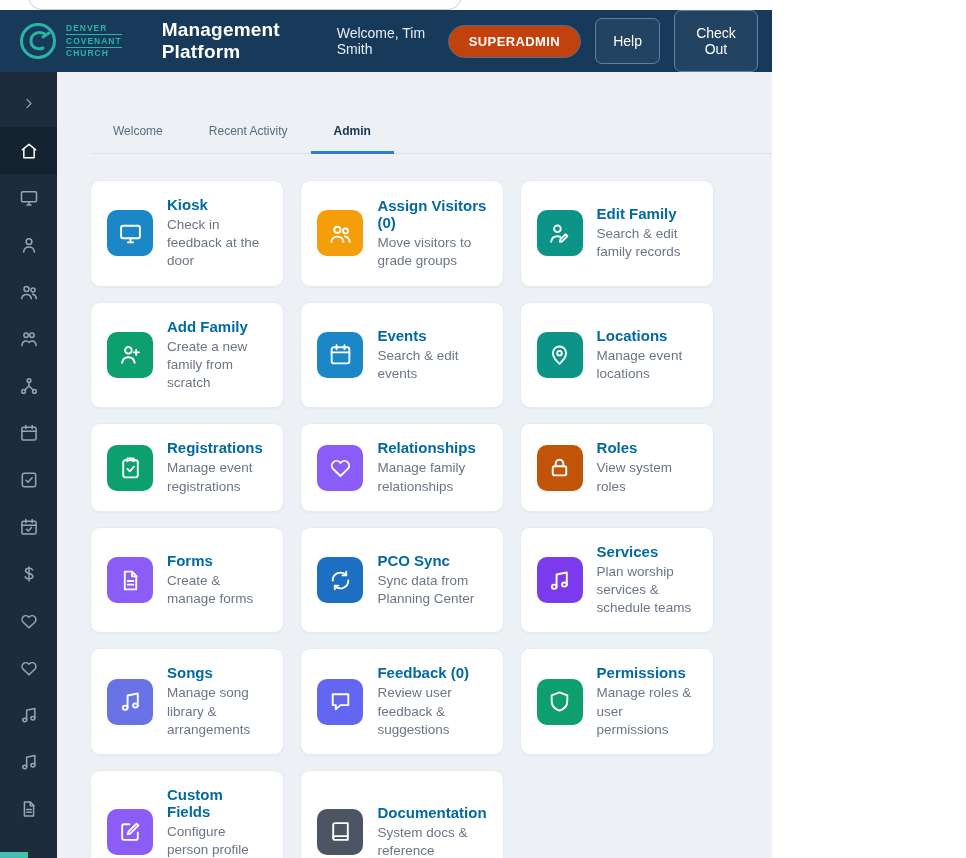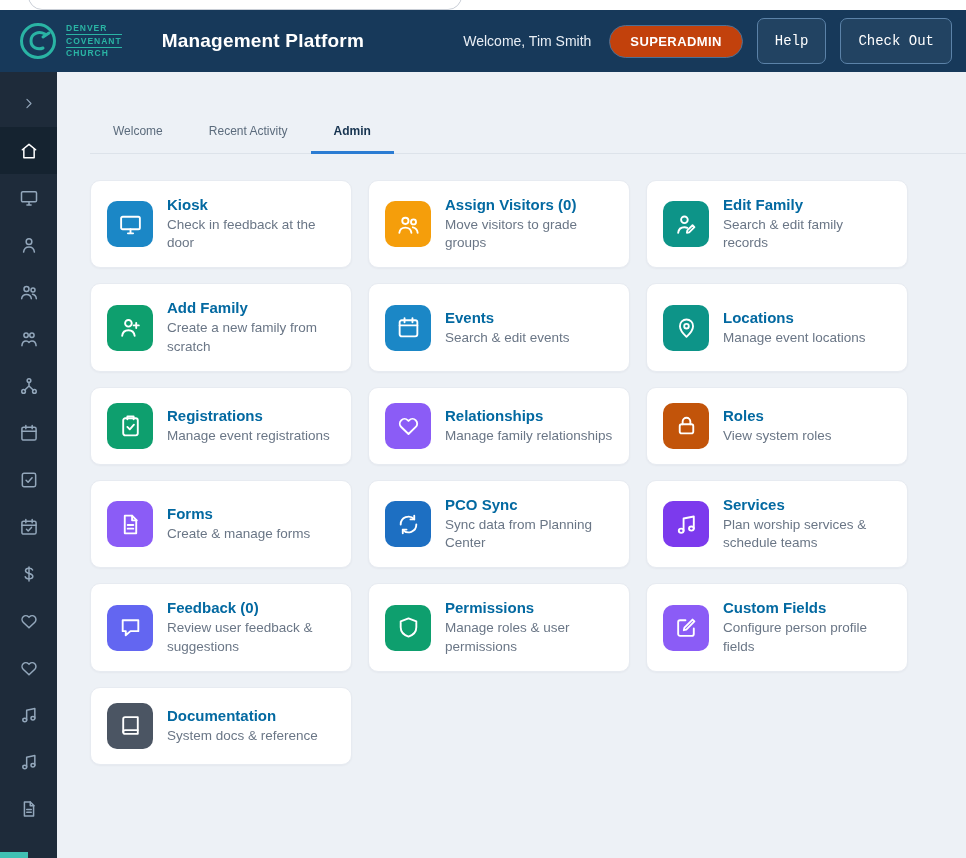--- a/index.html
+++ b/index.html
@@ -1,16 +1,16 @@
 <!DOCTYPE html>
 <html><head>
 <meta charset="utf-8">
 <style>
   html,body{margin:0;padding:0;background:#fff;}
-  .page{position:relative;width:966px;height:858px;overflow:hidden;
+  .page{position:relative;width:772px;height:858px;overflow:hidden;
         font-family:"Liberation Sans", sans-serif;background:#edf1f6;}
 
   
   .browser-strip{position:relative;height:10px;background:#ffffff;overflow:hidden;}
   .addressbar-fragment{position:absolute;left:28px;top:-20px;width:432px;height:28px;
         border:1.5px solid #c9ced6;border-radius:14px;background:#fff;}
 
   
   .topbar{height:62px;background:#17395a;display:flex;align-items:center;
         padding:0 14px 0 18px;gap:14px;color:#fff;}
@@ -19,21 +19,21 @@
   .logo-text{display:flex;flex-direction:column;color:#2ab4a4;font-size:8.5px;
         font-weight:bold;letter-spacing:1px;line-height:1.25;}
   .logo-text .mid{border-top:1px solid #2ab4a4;border-bottom:1px solid #2ab4a4;padding:1px 0;text-align:right;}
   .app-title{font-size:19px;font-weight:bold;margin:0 0 0 26px;letter-spacing:.2px;}
   .spacer{flex:1;}
   .welcome{font-size:14px;color:#e8eef5;margin-right:4px;}
   .role-badge{background:#c2410c;border:1px solid #4b7095;color:#fff;font-size:13px;
         font-weight:bold;letter-spacing:.4px;padding:8px 20px;border-radius:20px;}
   .hbtn{background:rgba(255,255,255,0.05);border:1px solid #5b82a8;color:#fff;
         font-size:14px;padding:14px 17px;border-radius:7px;cursor:pointer;
-        font-family:Liberation Mono, monospace;}
+        font-family:Liberation Sans, sans-serif;}
 
   
   .body{display:flex;height:786px;}
   .sidebar{width:57px;flex:0 0 auto;background:#1e2b3a;display:flex;flex-direction:column;
         align-items:stretch;padding-top:8px;}
   .side-item{height:47px;display:flex;align-items:center;justify-content:center;
         color:#93a7bb;cursor:pointer;}
   .side-item.active{background:#152330;color:#ffffff;}
   .side-item .sicon{width:20px;height:20px;display:block;}
   .side-item.small .sicon{width:15px;height:15px;}
@@ -381,20 +381,33 @@
                 <ellipse cx="6.9" cy="18" rx="2.3" ry="2"></ellipse>
                 <ellipse cx="16.7" cy="15.9" rx="2.3" ry="2"></ellipse>
               </svg>
             </div>
             <div class="card-text">
               <div class="card-title">Services</div>
               <div class="card-desc">Plan worship services &amp; schedule teams</div>
             </div>
           </div>
           <div class="card">
+            <div class="card-icon" style="background: rgb(105, 115, 230);">
+              <svg viewBox="0 0 24 24" fill="none" stroke="currentColor" stroke-width="1.8" stroke-linecap="round" stroke-linejoin="round">
+                <path d="M9.2 18V6.2L19 4.3v11.6"></path>
+                <ellipse cx="6.9" cy="18" rx="2.3" ry="2"></ellipse>
+                <ellipse cx="16.7" cy="15.9" rx="2.3" ry="2"></ellipse>
+              </svg>
+            </div>
+            <div class="card-text">
+              <div class="card-title">Songs</div>
+              <div class="card-desc">Manage song library &amp; arrangements</div>
+            </div>
+          </div>
+          <div class="card">
             <div class="card-icon" style="background: rgb(99, 102, 241);">
               <svg viewBox="0 0 24 24" fill="none" stroke="currentColor" stroke-width="1.8" stroke-linecap="round" stroke-linejoin="round">
                 <path d="M19.5 5h-15v10.5h3l-.1 4 4.6-4h7.5z"></path>
               </svg>
             </div>
             <div class="card-text">
               <div class="card-title">Feedback (0)</div>
               <div class="card-desc">Review user feedback &amp; suggestions</div>
             </div>
           </div>

